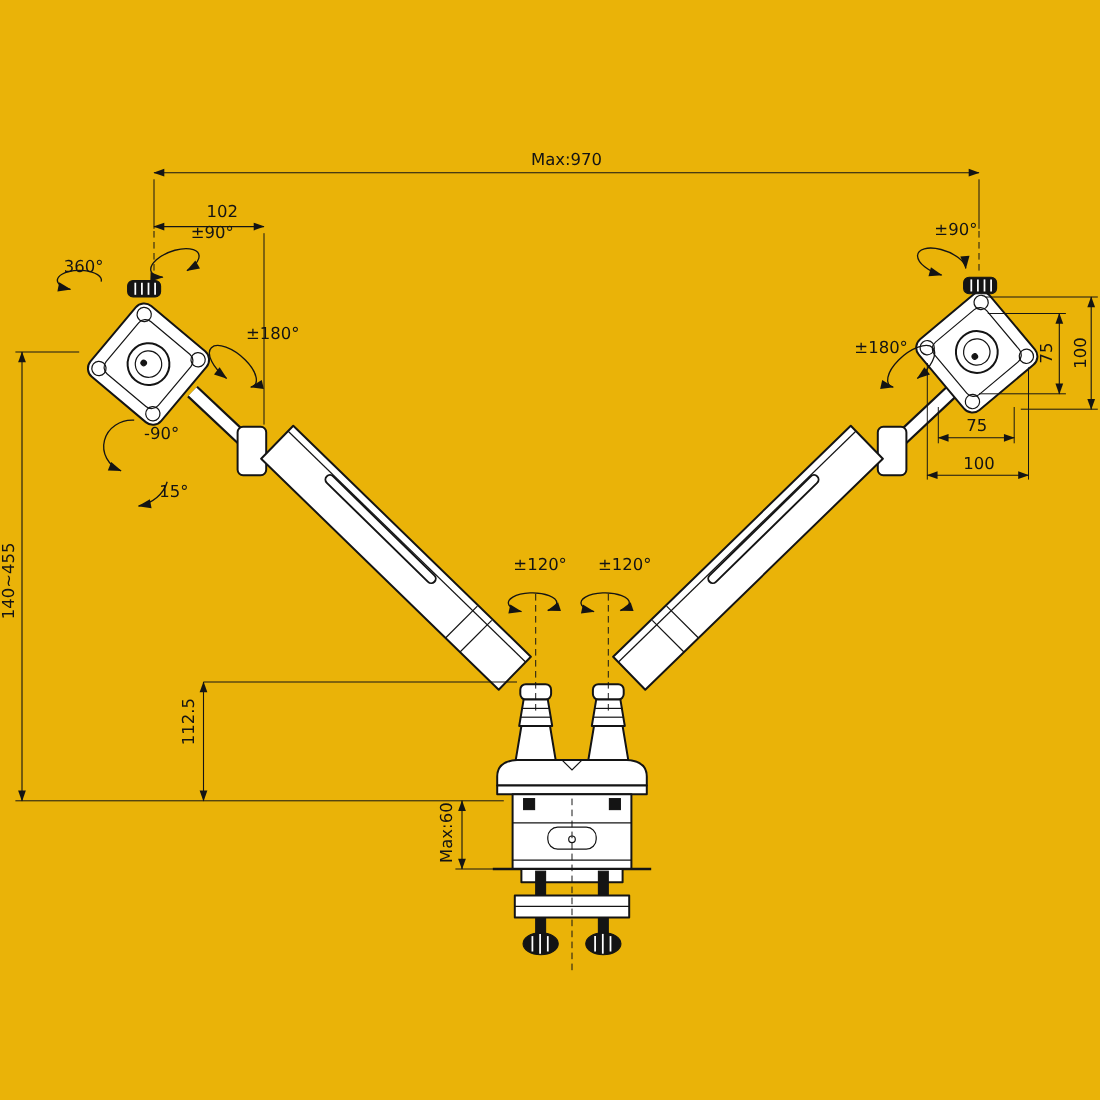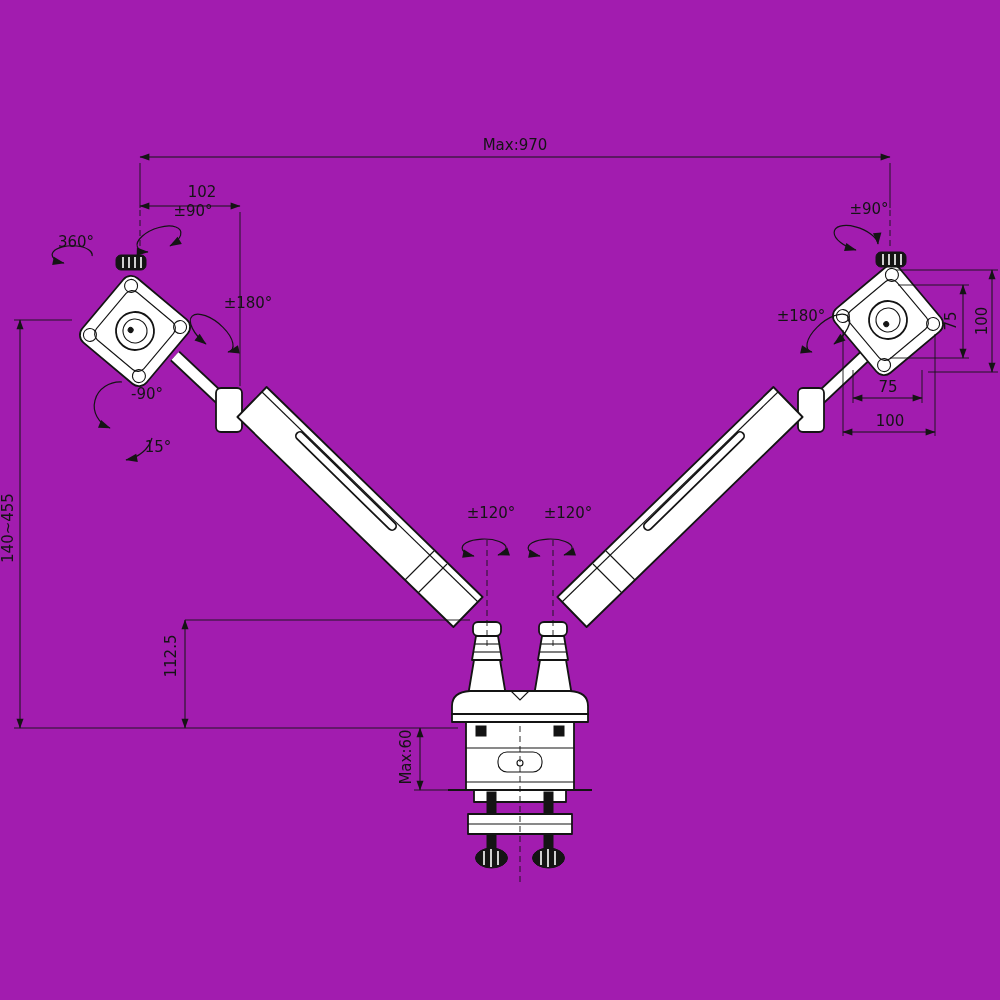--- a/index.html
+++ b/index.html
@@ -1,16 +1,16 @@
 <!DOCTYPE html>
 <html><head>
 <meta charset="utf-8">
 <style>
   html,body{margin:0;padding:0;background:#ffffff;width:1000px;height:1000px;overflow:hidden;}
-  .canvas{width:1000px;height:1000px;position:relative;background:#a21caf;}
+  .canvas{width:1000px;height:1000px;position:relative;background:#eab308;}
   svg{display:block;}
   text{font-family:"DejaVu Sans","Liberation Sans",sans-serif;font-size:15px;fill:#141414;}
   .hw{stroke:#141414;fill:#ffffff;stroke-width:1.8;stroke-linejoin:round;}
   .hw-thin{stroke:#141414;fill:none;stroke-width:1.1;}
   .dim{stroke:#141414;fill:none;stroke-width:1;}
   .ext{stroke:#141414;fill:none;stroke-width:0.9;}
   .axis{stroke:#141414;fill:none;stroke-width:0.9;stroke-dasharray:6 4;}
   .arc{stroke:#141414;fill:none;stroke-width:1.2;}
   .blk{fill:#141414;stroke:#141414;}
   .ridge{stroke:#ffffff;stroke-width:1.6;}

